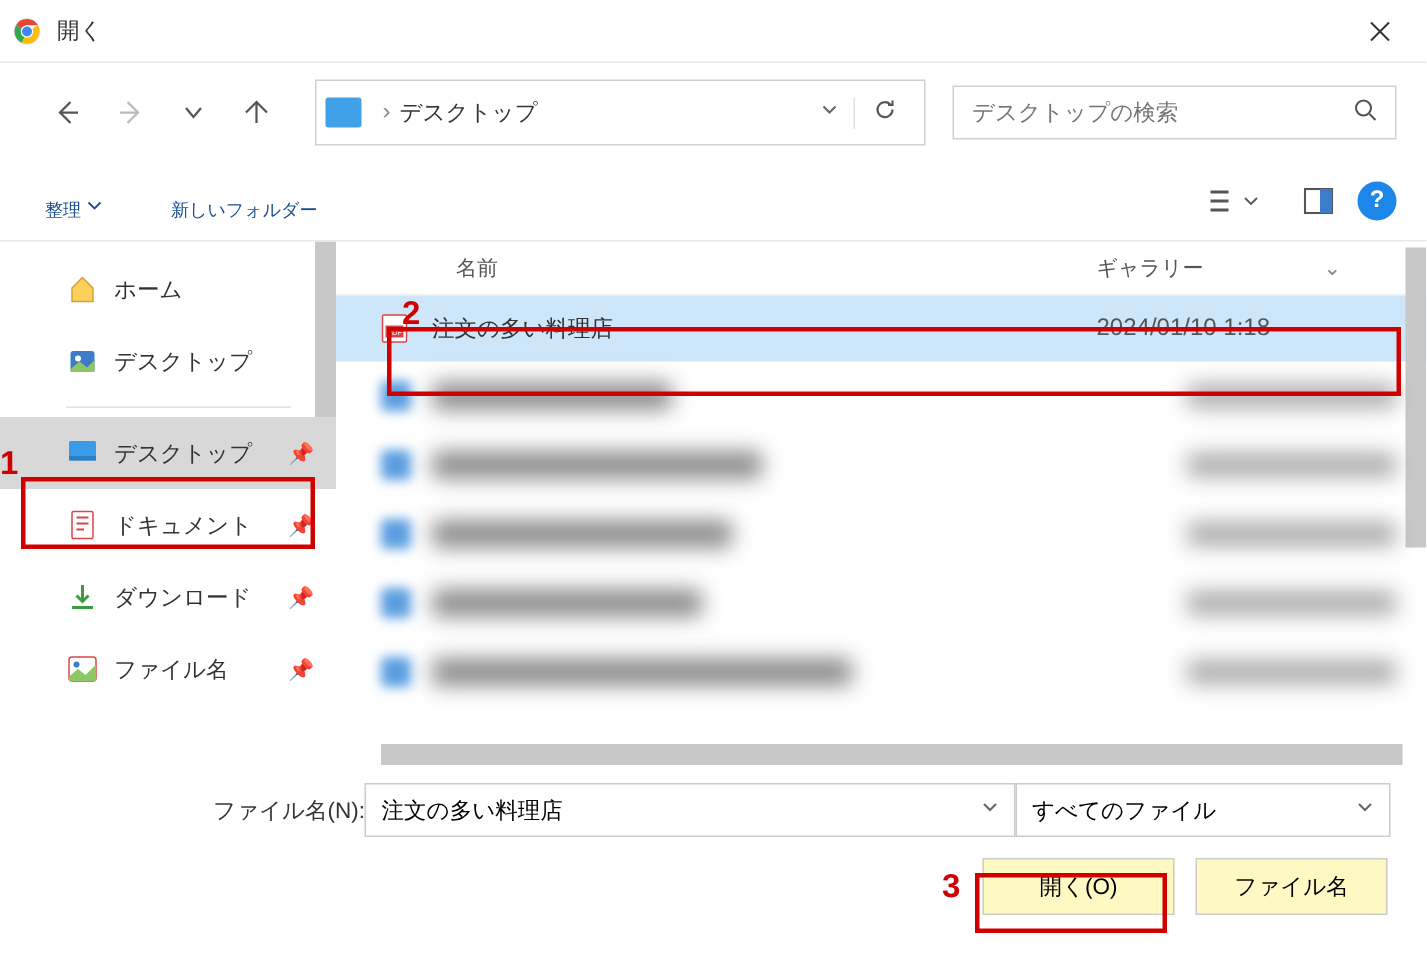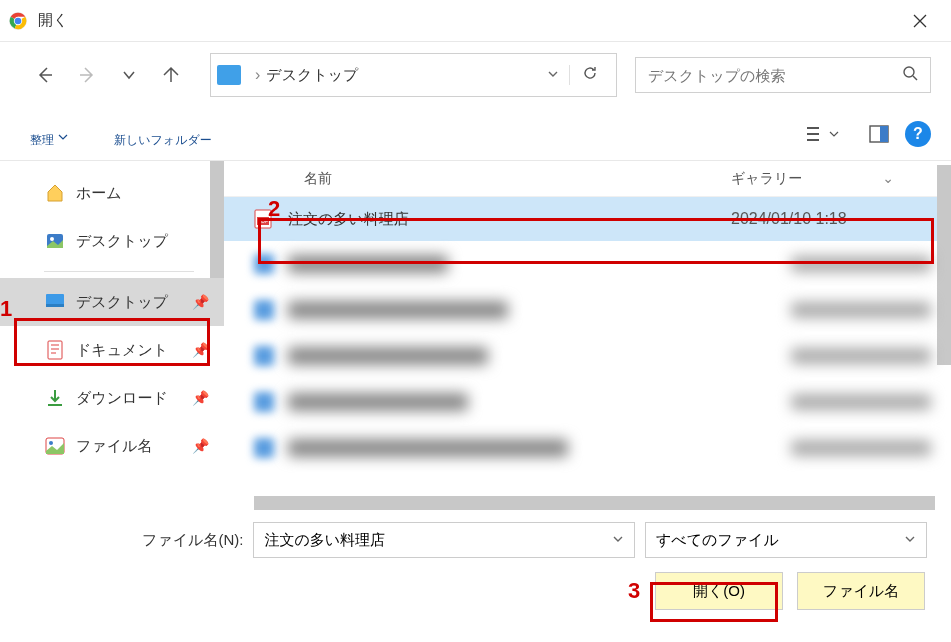--- a/index.html
+++ b/index.html
@@ -52,26 +52,26 @@
 .list-row .file-name { flex: 1; color: #333; font-size: 15px; }
 .list-row .file-date { width: 200px; color: #555; font-size: 16px; }
 
 .blur-row { height: 46px; display: flex; align-items: center; padding-left: 30px; padding-right: 20px; }
 .blur-row .b-icon { width: 20px; height: 20px; background: #5a9de0; border-radius: 3px; margin-right: 14px; filter: blur(4px); }
 .blur-row .b-name { height: 18px; background: #888; border-radius: 4px; filter: blur(7px); }
 .blur-row .b-date { width: 140px; height: 16px; background: #aaa; border-radius: 4px; filter: blur(7px); margin-left: auto; }
 .h-scrollbar { position: absolute; bottom: 0; left: 30px; right: 16px; height: 14px; background: #c8c8c8; }
 
 .footer { padding: 12px 24px 18px; }
-.filename-row { display: flex; align-items: center; gap: 10px; margin-bottom: 14px; padding-left: 118px; }
+.filename-row { display: flex; align-items: center; margin-bottom: 14px; padding-left: 118px; }
 .filename-row .lbl { font-size: 15px; color: #333; }
 .filename-row .combo { flex: 1; height: 36px; border: 1px solid #ccc; display: flex; align-items: center; padding: 0 10px; background: #fff; }
 .filename-row .combo .val { flex: 1; font-size: 15px; }
 .filename-row .combo .dd { color: #666; cursor: pointer; }
-.filter-combo { width: 282px; height: 36px; border: 1px solid #ccc; display: flex; align-items: center; padding: 0 10px; }
+.filter-combo { width: 250px; height: 36px; border: 1px solid #ccc; display: flex; align-items: center; padding: 0 10px; }
 .filter-combo .val { flex: 1; font-size: 15px; }
 .filter-combo .dd { color: #666; cursor: pointer; }
 
 .button-row { display: flex; justify-content: flex-end; gap: 14px; padding-right: 2px; }
 .btn { width: 128px; height: 38px; border: 1px solid #ccc; background: #fef9c3; display: flex; align-items: center; justify-content: center; font-size: 15px; cursor: pointer; }
 
 .annot { position: absolute; font-size: 22px; font-weight: bold; color: #d00000; z-index: 50; pointer-events: none; }
 .annot-box-1 { position: absolute; left: 14px; top: 318px; width: 196px; height: 48px; border: 3px solid #d00000; z-index: 40; pointer-events: none; }
 .annot-box-2 { position: absolute; left: 258px; top: 218px; width: 676px; height: 46px; border: 3px solid #d00000; z-index: 40; pointer-events: none; }
 .annot-box-3 { position: absolute; left: 650px; top: 582px; width: 128px; height: 40px; border: 3px solid #d00000; z-index: 40; pointer-events: none; }

